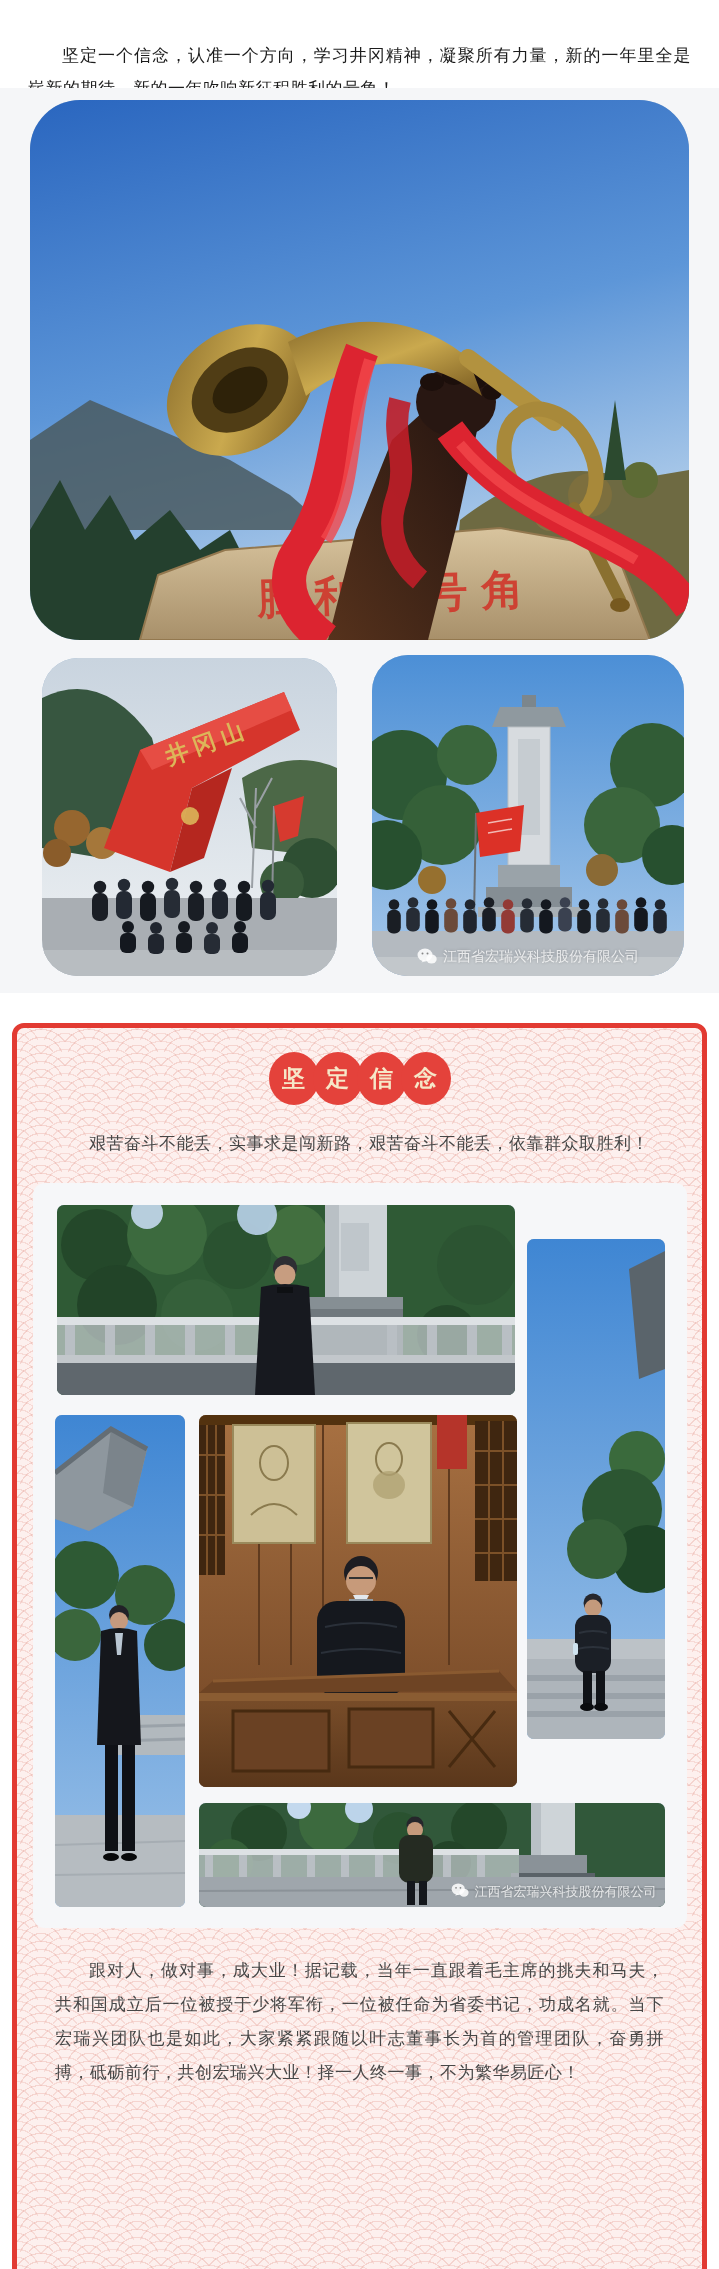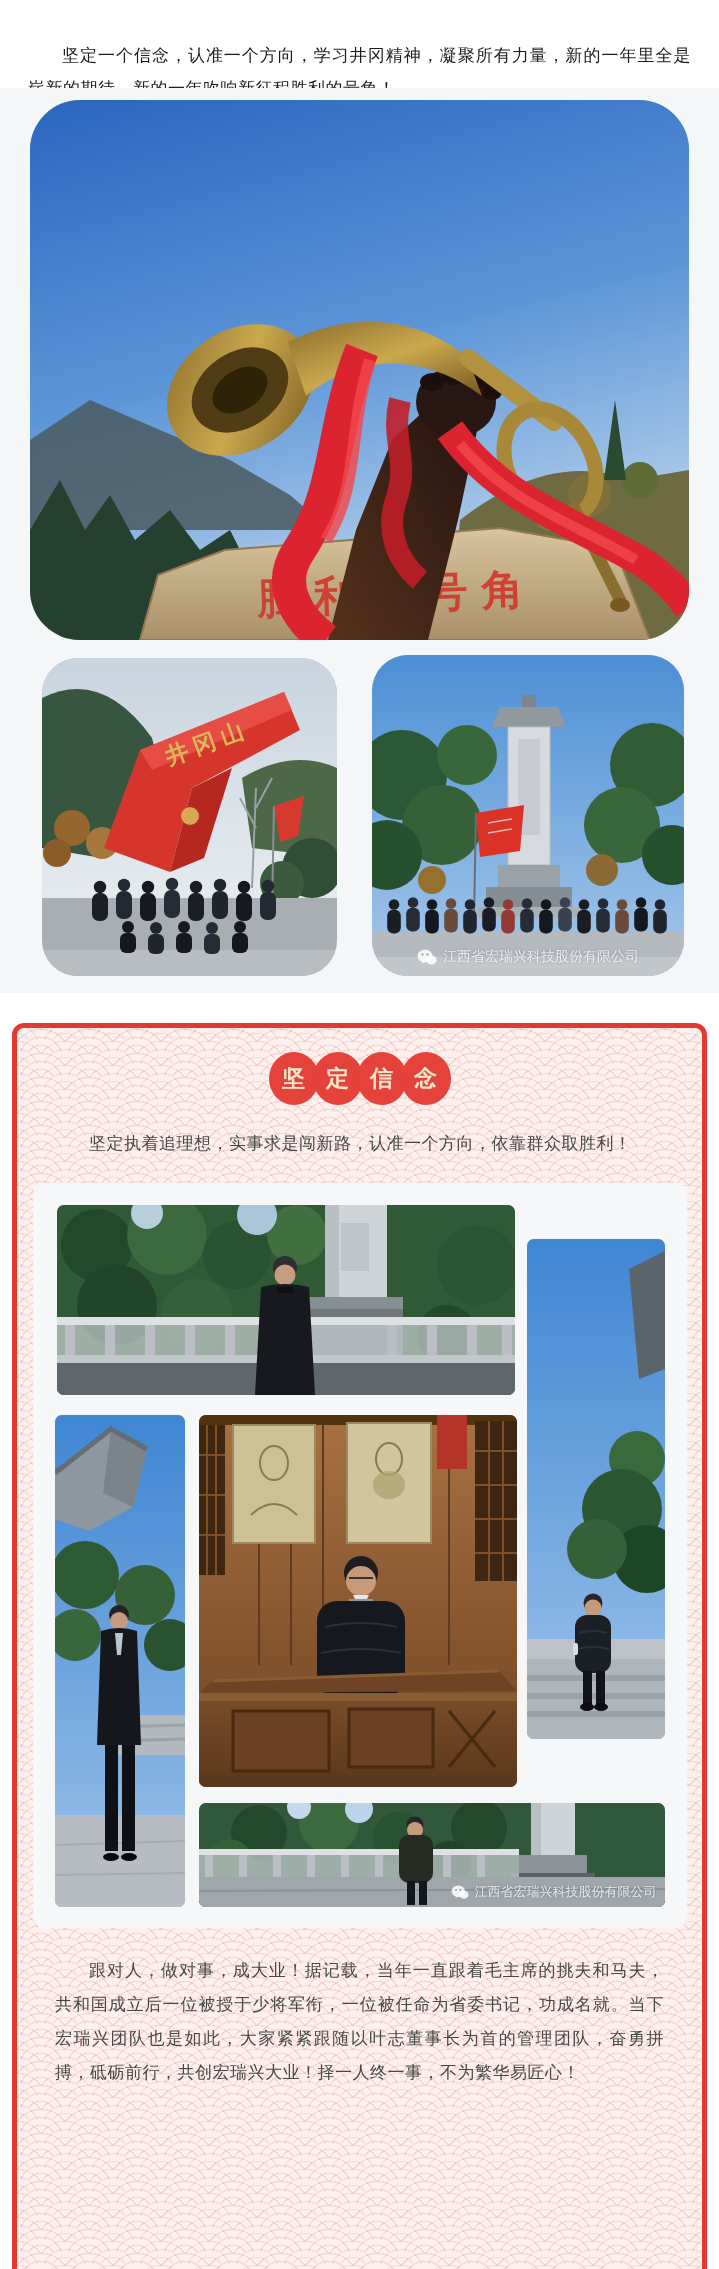--- a/index.html
+++ b/index.html
@@ -15,21 +15,21 @@
   
   .photo-band{position:absolute;top:88px;left:0;width:719px;height:905px;background:#f5f6f8;}
 
   
   .photo{position:absolute;overflow:hidden;background:#9db6cf;}
   .photo svg{display:block;}
   .hero{left:30px;top:100px;width:659px;height:540px;border-radius:50px;}
   .pair-left{left:42px;top:658px;width:295px;height:318px;border-radius:36px;}
   .pair-right{left:372px;top:655px;width:312px;height:321px;border-radius:36px;}
 
-  .watermark{position:absolute;display:flex;align-items:center;gap:6px;
+  .watermark{position:absolute;display:flex;gap:6px;
              color:rgba(255,255,255,.78);font-size:14px;white-space:nowrap;
              text-shadow:0 0 3px rgba(0,0,0,.25);}
   .wm-center{left:0;right:0;bottom:10px;justify-content:center;}
   .wm-right{right:8px;bottom:6px;font-size:13px;}
   .wm-icon{display:inline-flex;color:rgba(255,255,255,.85);}
 
   
   .belief-box{position:absolute;left:12px;top:1023px;width:685px;height:1270px;
               border:5px solid #e23a32;border-radius:12px;
               background-color:#fdf0ee;
@@ -248,21 +248,21 @@
     </div>
   </div>
 
   <div class="belief-box">
     <div class="title-badge">
       <span class="badge-circle">坚</span>
       <span class="badge-circle">定</span>
       <span class="badge-circle">信</span>
       <span class="badge-circle">念</span>
     </div>
-    <p class="p2">坚定执着追理想，实事求是闯新路，认准一个方向，依靠群众取胜利！</p>
+    <p class="p2">艰苦奋斗不能丢，实事求是闯新路，艰苦奋斗不能丢，依靠群众取胜利！</p>
 
     <div class="collage">
 
       <div class="cph cA">
         <svg viewBox="0 0 458 190" width="458" height="190">
           <rect width="458" height="190" fill="#2f5a35"></rect>
           <circle cx="40" cy="40" r="36" fill="#24482a"></circle>
             <circle cx="110" cy="30" r="40" fill="#3c6a3e"></circle>
             <circle cx="180" cy="50" r="34" fill="#2a5230"></circle>
             <circle cx="60" cy="100" r="40" fill="#224428"></circle>

